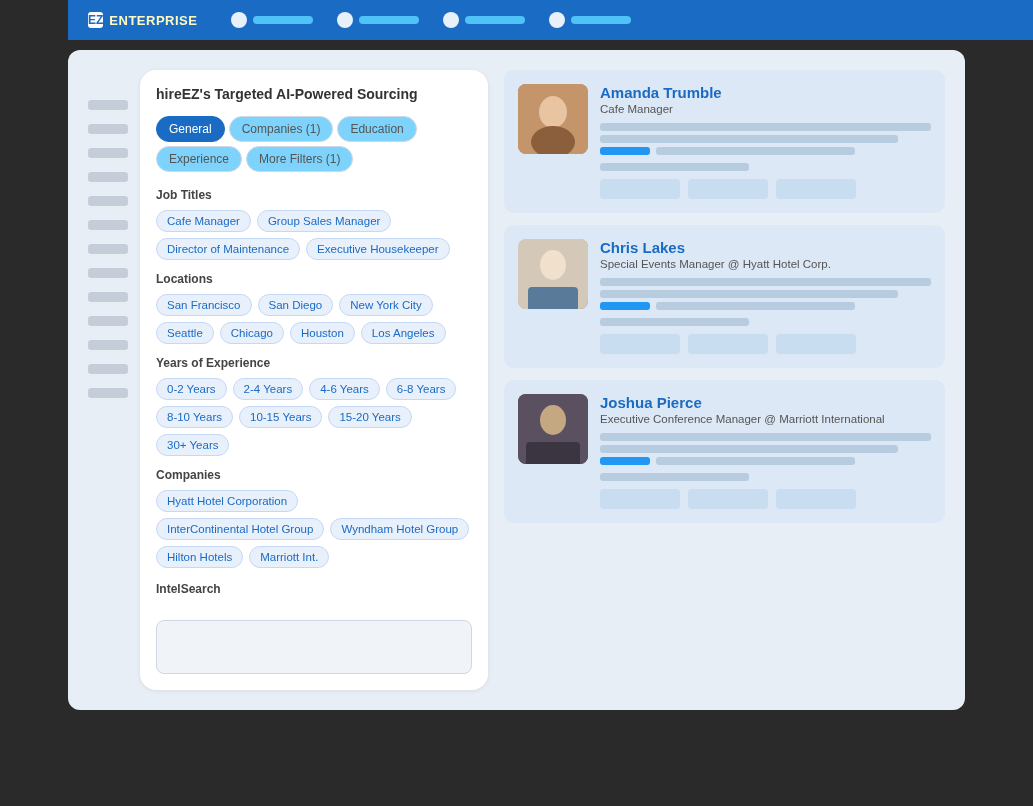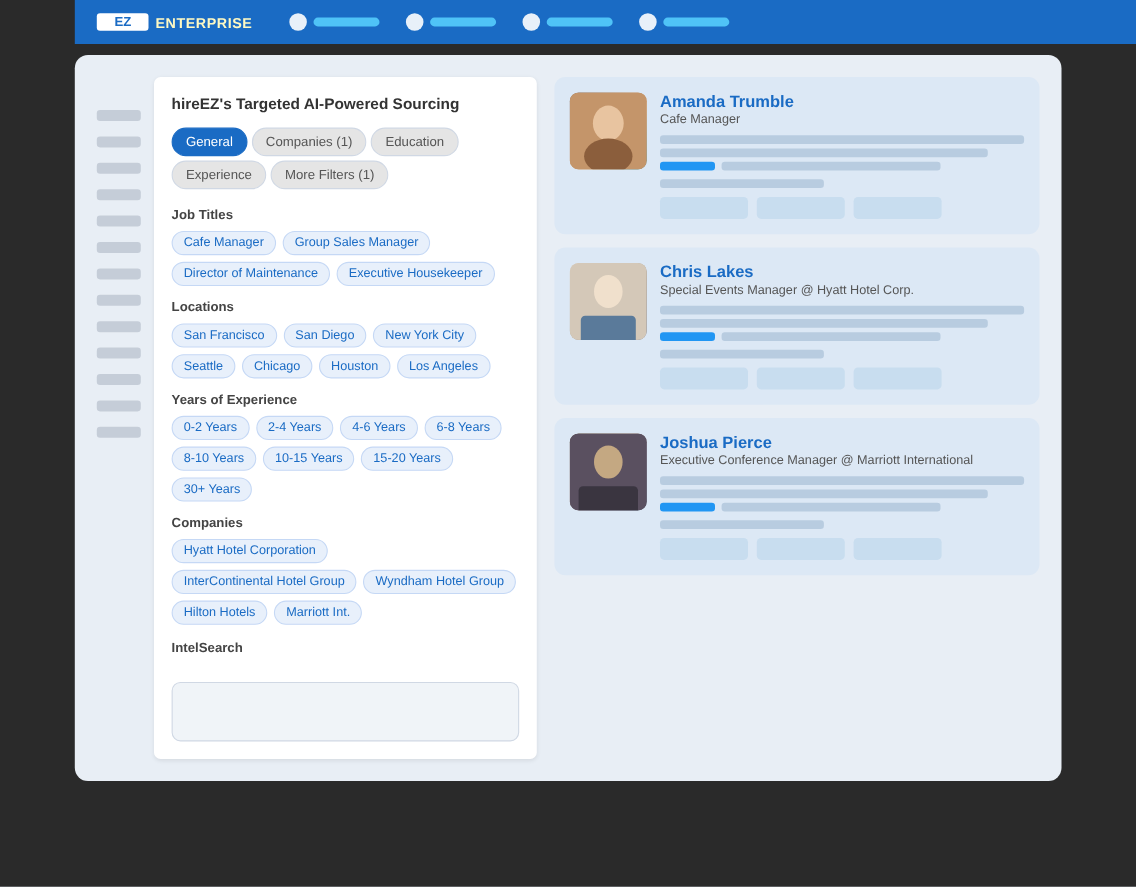--- a/index.html
+++ b/index.html
@@ -46,21 +46,21 @@
       font-size: 13px;
       letter-spacing: 0.5px;
     }
 
     .logo-ez {
       background: white;
       color: #1a6bc4;
       font-weight: 900;
       font-size: 12px;
       border-radius: 3px;
-      padding: 1px 16px;
+      padding: 1px 0;
     }
 
     .nav-step {
       display: flex;
       align-items: center;
       gap: 6px;
     }
 
     .nav-dot {
       width: 16px;
@@ -104,21 +104,21 @@
 
     .sidebar-line {
       background: #c5cdd8;
       border-radius: 3px;
       height: 10px;
     }
 
     .filter-area {
       flex: 1;
       background: white;
-      border-radius: 6px;
+      border-radius: 16px;
       padding: 16px;
       box-shadow: 0 1px 4px rgba(0,0,0,0.08);
     }
 
     .filter-title {
       font-size: 14px;
       font-weight: 600;
       color: #333;
       margin-bottom: 14px;
     }
@@ -129,21 +129,21 @@
       margin-bottom: 16px;
       flex-wrap: wrap;
     }
 
     .filter-tab {
       padding: 5px 12px;
       border-radius: 20px;
       font-size: 12px;
       cursor: pointer;
       border: 1px solid #d0d8e4;
-      background: #e5e5e5;
+      background: #7dd3fc;
       color: #555;
     }
 
     .filter-tab.active {
       background: #1a6bc4;
       color: white;
       border-color: #1a6bc4;
     }
 
     .section-label {

